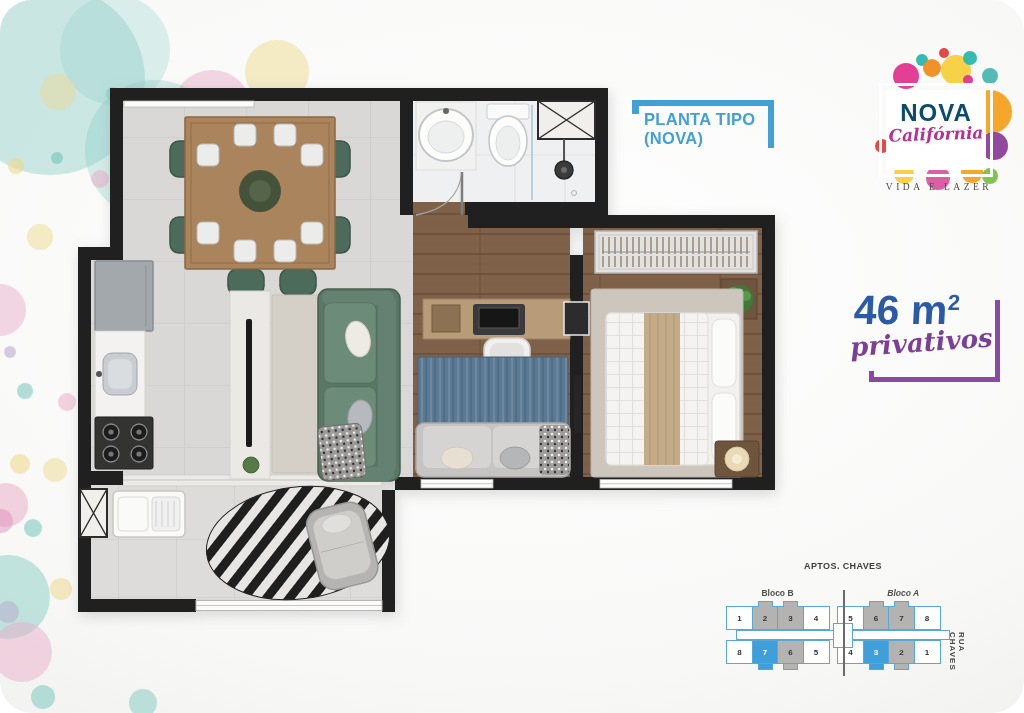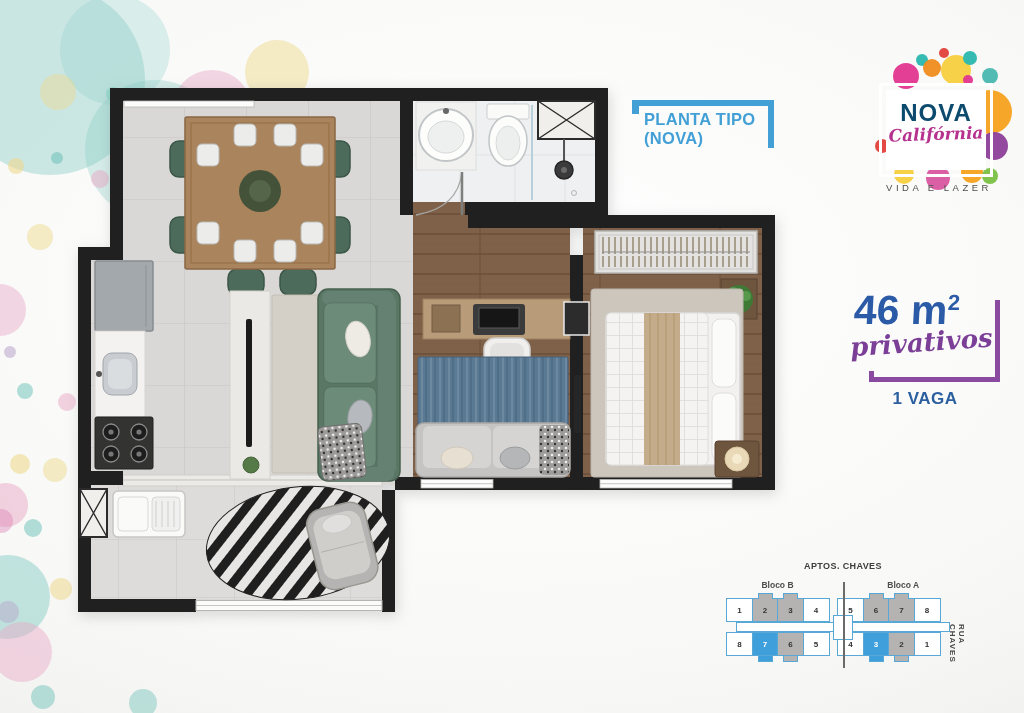--- a/index.html
+++ b/index.html
@@ -1,57 +1,57 @@
 <!DOCTYPE html>
 <html><head>
 <meta charset="utf-8">
 <style>
   html,body{margin:0;padding:0;}
   .stage{position:relative;width:1024px;height:713px;overflow:hidden;
     background:radial-gradient(120% 100% at 50% 40%, #ffffff 0%, #f8f8f7 55%, #e9e9e8 100%);
-    font-family:"Liberation Sans",sans-serif;}
+    font-family:"Liberation Sans",sans-serif;border-radius:32px;}
   .bubble{position:absolute;border-radius:50%;}
   
   .floorplan{position:absolute;left:60px;top:75px;filter:drop-shadow(2px 4px 7px rgba(90,90,90,.22));}
   
   .planta{position:absolute;left:632px;top:100px;width:140px;height:52px;}
   .planta-bracket{position:absolute;left:0;top:0;width:136px;height:42px;
     border-top:6px solid #43a0d6;border-right:6px solid #43a0d6;}
   .planta-bracket::before{content:"";position:absolute;left:0;top:0;width:7px;height:8px;background:#43a0d6;}
   .planta-text{position:absolute;left:12px;top:10px;color:#43a0d6;font-weight:800;
     font-size:16.5px;line-height:1.15;letter-spacing:.3px;}
   
   .logo{position:absolute;left:866px;top:46px;width:134px;height:152px;}
   .logo-bubbles{position:absolute;inset:0;z-index:1;}
   .logo-bubbles .bubble{opacity:.95;}
   .logo-box{position:absolute;left:20px;top:44px;width:100px;height:80px;background:#fff;z-index:2;
     outline:3px solid #fff;outline-offset:4px;text-align:center;}
   .logo-name{margin-top:9px;font-size:24px;font-weight:900;letter-spacing:1px;color:#0c4a6e;}
   .logo-script{font-family:"DejaVu Serif",serif;font-style:italic;font-weight:bold;
     font-size:17px;color:#b5338f;margin-top:-3px;transform:rotate(-2deg);}
   .logo-tagline{position:absolute;left:12px;right:0;top:136px;text-align:center;z-index:2;
-    font-size:9.5px;letter-spacing:3.5px;color:#4d4d4b;}
+    font-size:9.5px;letter-spacing:3.5px;color:#4d4d4b;font-family:Liberation Serif, serif;}
   
   .area{position:absolute;left:846px;top:290px;width:158px;height:96px;}
   .area-bracket{position:absolute;right:4px;top:10px;bottom:4px;width:126px;
     border-right:5px solid #8a4aa0;border-bottom:5px solid #8a4aa0;}
   .area-bracket::before{content:"";position:absolute;left:0;bottom:-5px;width:5px;height:11px;background:#8a4aa0;}
   .area-num{position:relative;z-index:2;font-size:41px;font-weight:900;color:#2b5aa7;
     transform:skewX(-3deg);margin-left:8px;line-height:1;}
   .area-num .sup{font-size:22px;vertical-align:14px;}
   .area-script{position:relative;z-index:2;font-family:"DejaVu Serif",serif;font-style:italic;
     font-weight:bold;font-size:26px;color:#7b3f98;margin:-4px 0 0 4px;transform:rotate(-4deg);}
   .terraco{position:absolute;left:846px;top:388px;width:158px;text-align:center;
     color:#2c5f9f;font-weight:800;font-size:17px;line-height:1.3;letter-spacing:.5px;}
   
   .keyplan{position:absolute;left:712px;top:561px;width:262px;}
   .kp-title{text-align:center;font-size:9px;font-weight:bold;color:#3d3d3b;letter-spacing:.4px;}
-  .kp-blocos{position:relative;height:12px;margin-top:9px;font-size:8.5px;font-weight:bold;color:#4e4e4c;}
+  .kp-blocos{position:relative;height:12px;margin-top:17px;font-size:8.5px;font-weight:bold;color:#4e4e4c;}
   .kp-bloco-b{position:absolute;left:25%;transform:translateX(-50%);}
-  .kp-bloco-a{position:absolute;left:73%;transform:translateX(-50%);}
+  .kp-bloco-a{position:absolute;left:73%;transform:translateX(-50%);font-style:italic;}
   .kp-building{position:relative;width:234px;height:58px;margin:6px auto 0;}
   .kp-corridor{position:absolute;left:10px;right:10px;top:24px;height:10px;background:#fff;border:1.5px solid #58a8d7;box-sizing:border-box;}
   .kp-row{position:absolute;left:0;display:flex;}
   .kp-row-top{top:0;}
   .kp-row-bottom{top:34px;}
   .kp-cell{position:relative;width:27px;height:24px;box-sizing:border-box;border:1.5px solid #58a8d7;
     background:#fff;display:flex;align-items:center;justify-content:center;
     font-size:8px;font-weight:bold;color:#333;margin-right:-1.5px;}
   .kp-cell:nth-child(5){margin-left:9px;}
   .kp-cell.gray{background:#b4b3b2;}
@@ -362,21 +362,20 @@
   </div>
 
   <div class="area">
     <div class="area-bracket"></div>
     <div class="area-num">
       <span>46 m</span><span class="sup">2</span>
     </div>
     <div class="area-script">privativos</div>
   </div>
   <div class="terraco">
-    <div>1 VAGA</div>
   </div>
 
   <div class="keyplan">
     <div class="kp-title">APTOS. CHAVES</div>
     <div class="kp-blocos">
       <span class="kp-bloco-b">Bloco B</span>
       <span class="kp-bloco-a">Bloco A</span>
     </div>
     <div class="kp-building">
       <div class="kp-corridor"></div>

